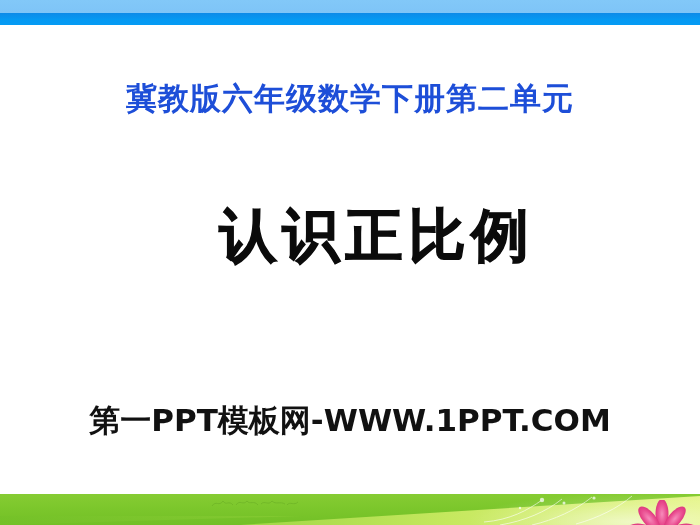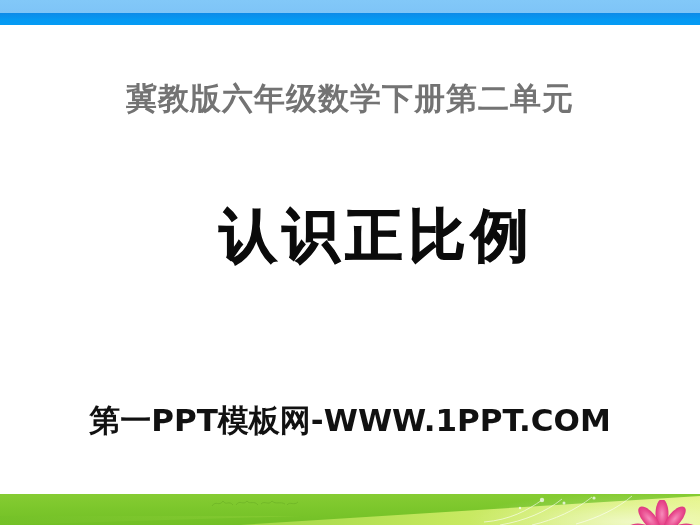--- a/index.html
+++ b/index.html
@@ -44,21 +44,21 @@
     background: #ffffff;
   }
 
   
   .unit-heading {
     position: absolute;
     left: 0;
     top: 78px;
     width: 700px;
     text-align: center;
-    color: #737373;
+    color: #1d4ed8;
     font-family: "DejaVu Sans", "Liberation Sans", sans-serif;
     font-weight: bold;
     font-size: 31px;
     letter-spacing: 1px;
     line-height: 40px;
     white-space: nowrap;
   }
 
   
   .lesson-title {

